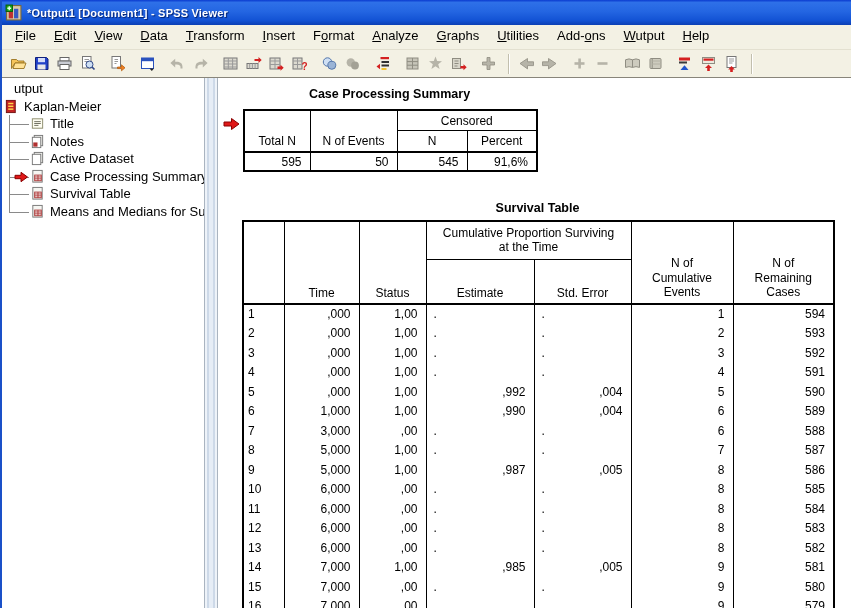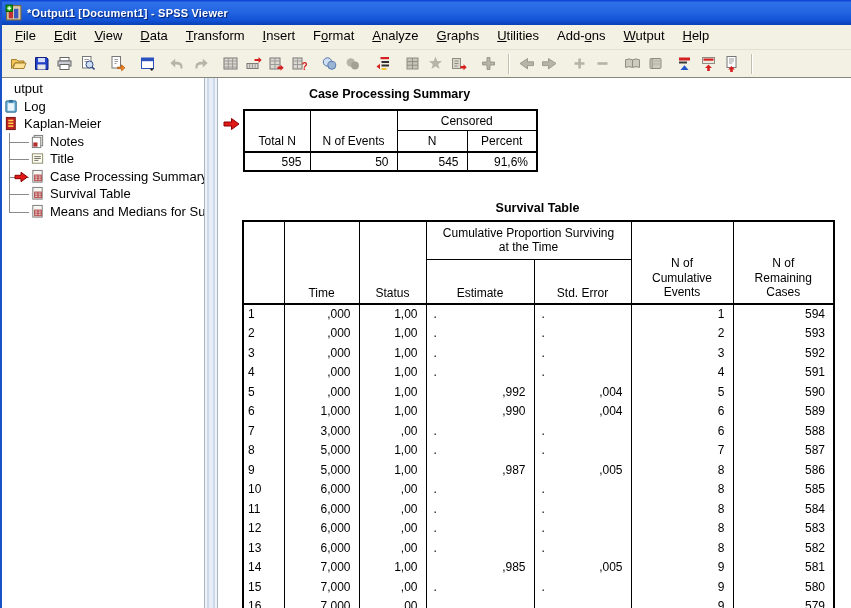--- a/index.html
+++ b/index.html
@@ -394,56 +394,55 @@
     </div>
 
   <div class="bodyrow">
     <div class="tree-panel" id="tree">
         <div class="tree-row tree-root">
           <span class="tlabel">utput</span>
         </div>
         <div class="tree-row tree-l0">
           <span class="ticon">
             <svg viewBox="0 0 16 16">
-              <rect x="2" y="2" width="11" height="12" rx="1" fill="#7ab6d8" stroke="#1a5e8a"></rect>
-              <rect x="4" y="4.5" width="7" height="8" fill="#eaf4fb"></rect>
-              <rect x="5.5" y="1" width="4" height="2.8" fill="#2a6e9a"></rect>
-            </svg>
-          </span>
-          <span class="tlabel">Log</span>
-        </div>
-        <div class="tree-row tree-l0">
-          <span class="ticon">
-            <svg viewBox="0 0 16 16">
               <rect x="2.5" y="1.5" width="9.5" height="13" fill="#c42222" stroke="#701010"></rect>
               <rect x="4.5" y="4" width="5.5" height="1.6" fill="#ffd24a"></rect>
               <rect x="4.5" y="7" width="5.5" height="1.6" fill="#ffd24a"></rect>
               <rect x="4.5" y="10" width="5.5" height="1.6" fill="#ffd24a"></rect>
             </svg>
           </span>
           <span class="tlabel">Kaplan-Meier</span>
+        </div>
+        <div class="tree-row tree-l1 cont">
+          <span class="ticon">
+            <svg viewBox="0 0 16 16">
+              <rect x="2.5" y="3" width="11" height="10" fill="#fffef2" stroke="#8a8a6a"></rect>
+              <path d="M4.5 6 h7 M4.5 8 h7 M4.5 10 h4.5" stroke="#6a6a5a"></path>
+            </svg>
+          </span>
+          <span class="tlabel">Title</span>
         </div>
         <div class="tree-row tree-l1 cont">
           <span class="ticon">
             <svg viewBox="0 0 16 16">
               <rect x="4.5" y="1.5" width="9" height="11" fill="#f2f2ee" stroke="#777"></rect>
               <rect x="2.5" y="3.5" width="9" height="11" fill="#fff" stroke="#777"></rect>
               <rect x="3.5" y="9" width="4.5" height="4.5" fill="#b03030"></rect>
             </svg>
           </span>
           <span class="tlabel">Notes</span>
         </div>
         <div class="tree-row tree-l1 cont">
           <span class="ticon">
             <svg viewBox="0 0 16 16">
-              <rect x="2.5" y="3" width="11" height="10" fill="#fffef2" stroke="#8a8a6a"></rect>
-              <path d="M4.5 6 h7 M4.5 8 h7 M4.5 10 h4.5" stroke="#6a6a5a"></path>
-            </svg>
-          </span>
-          <span class="tlabel">Title</span>
+              <rect x="4.5" y="1.5" width="9" height="11" fill="#f2f2ee" stroke="#777"></rect>
+              <rect x="2.5" y="3.5" width="9" height="11" fill="#fff" stroke="#777"></rect>
+            </svg>
+          </span>
+          <span class="tlabel">Active Dataset</span>
         </div>
         <div class="tree-row tree-l1 cont">
           <span class="sel-arrow"><svg viewBox="0 0 15 12">
               <path d="M1 4.3 h6 V1.3 L13.5 6 7 10.7 V7.7 H1 Z" fill="#e01818" stroke="#8a0000"></path>
             </svg></span>
           <span class="ticon">
             <svg viewBox="0 0 16 16">
               <rect x="3" y="1.5" width="10" height="12.5" fill="#f6f6f2" stroke="#777"></rect>
               <rect x="5" y="6.5" width="7" height="6" fill="#fff" stroke="#aa3333"></rect>
               <path d="M5 8.5 h7 M5 10.5 h7 M8.5 6.5 v6" stroke="#aa3333" fill="none"></path>

